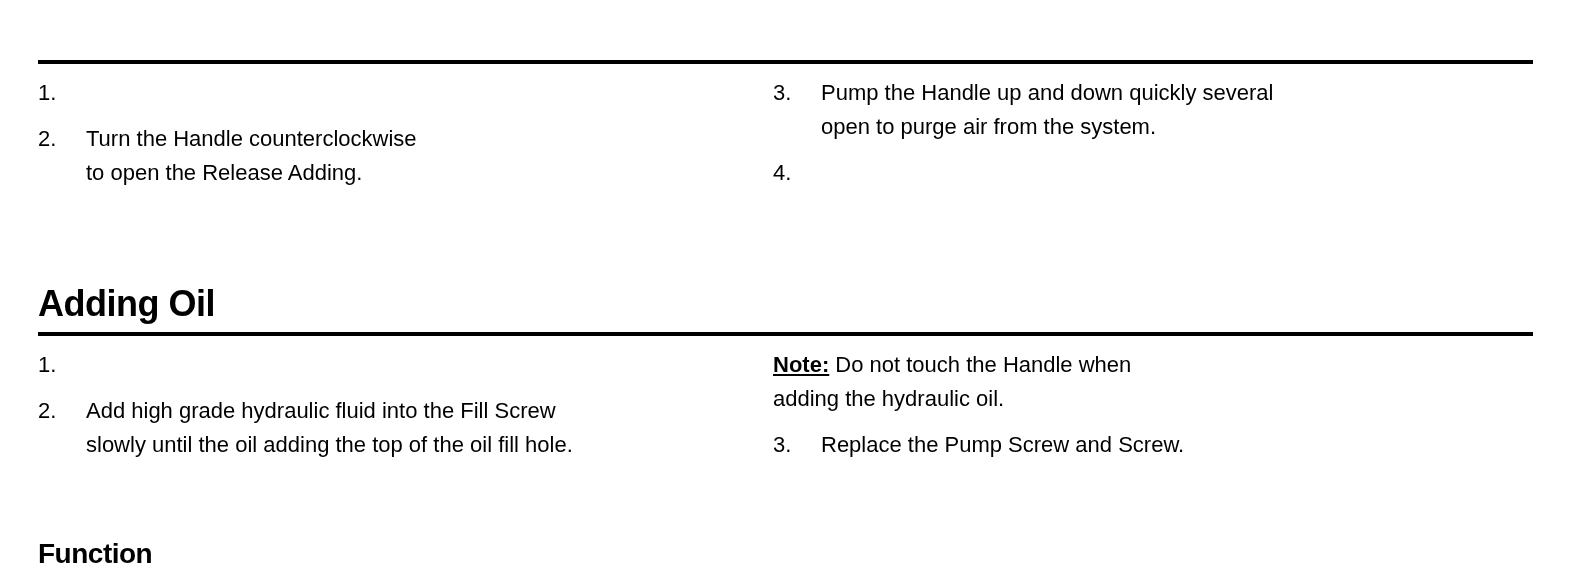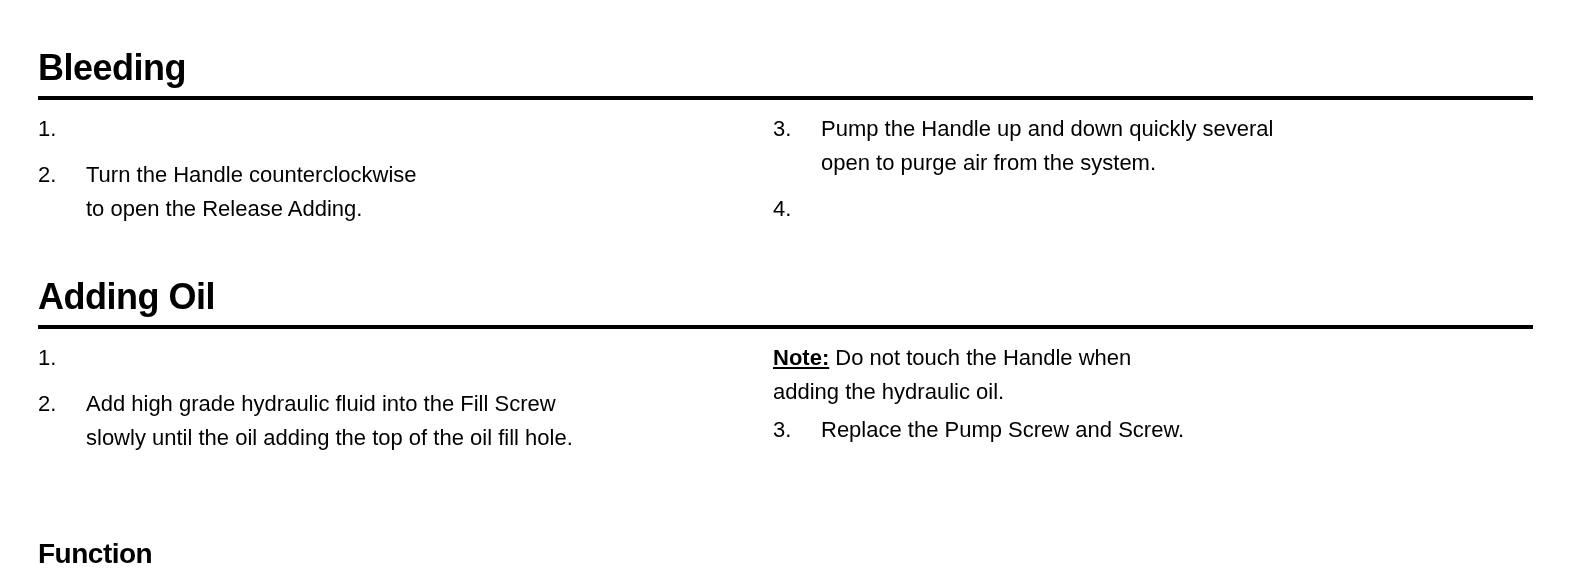--- a/index.html
+++ b/index.html
@@ -81,38 +81,37 @@
     white-space: pre-line;
     margin-bottom: 12px;
     margin-left: 0;
   }
   .note-label {
     font-weight: bold;
     text-decoration: underline;
   }
   
   #sec-bleeding { top: 50px; }
-  #sec-adding { top: 279px; }
+  #sec-adding { top: 286px; }
   #sec-cut { top: 540px; overflow: hidden; height: 37px; }
   #sec-cut .section-title {
     font-size: 28px;
     font-weight: bold;
   }
   .right-note-block {
-    margin-bottom: 4px;
+    margin-bottom: 12px;
   }
   .right-item-indent .num { width: 48px; }
 </style>
 </head>
 <body>
 
 <div class="page">
 
   <div class="section" id="sec-bleeding">
-    <h2 class="section-title">Bleeding</h2>
     <div class="rule"></div>
     <div class="cols">
       <div class="col col-left">
         <div class="item">
           <div class="num">1.</div>
         </div>
         <div class="item">
           <div class="num">2.</div>
           <div class="txt">Turn the Handle counterclockwise
 to open the Release Adding.</div>

